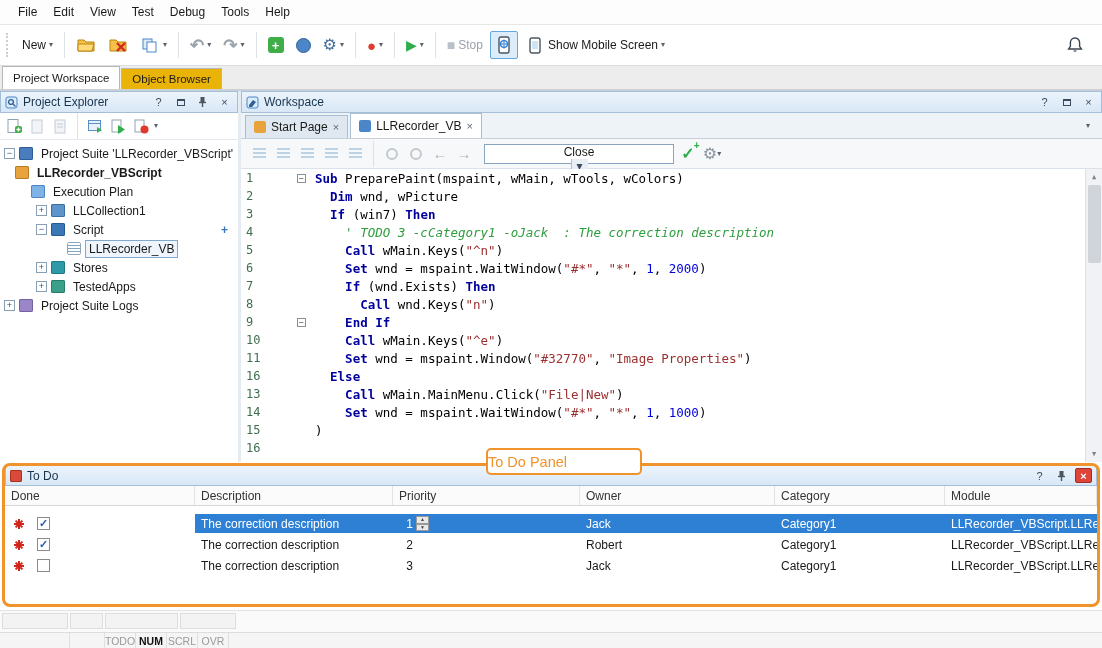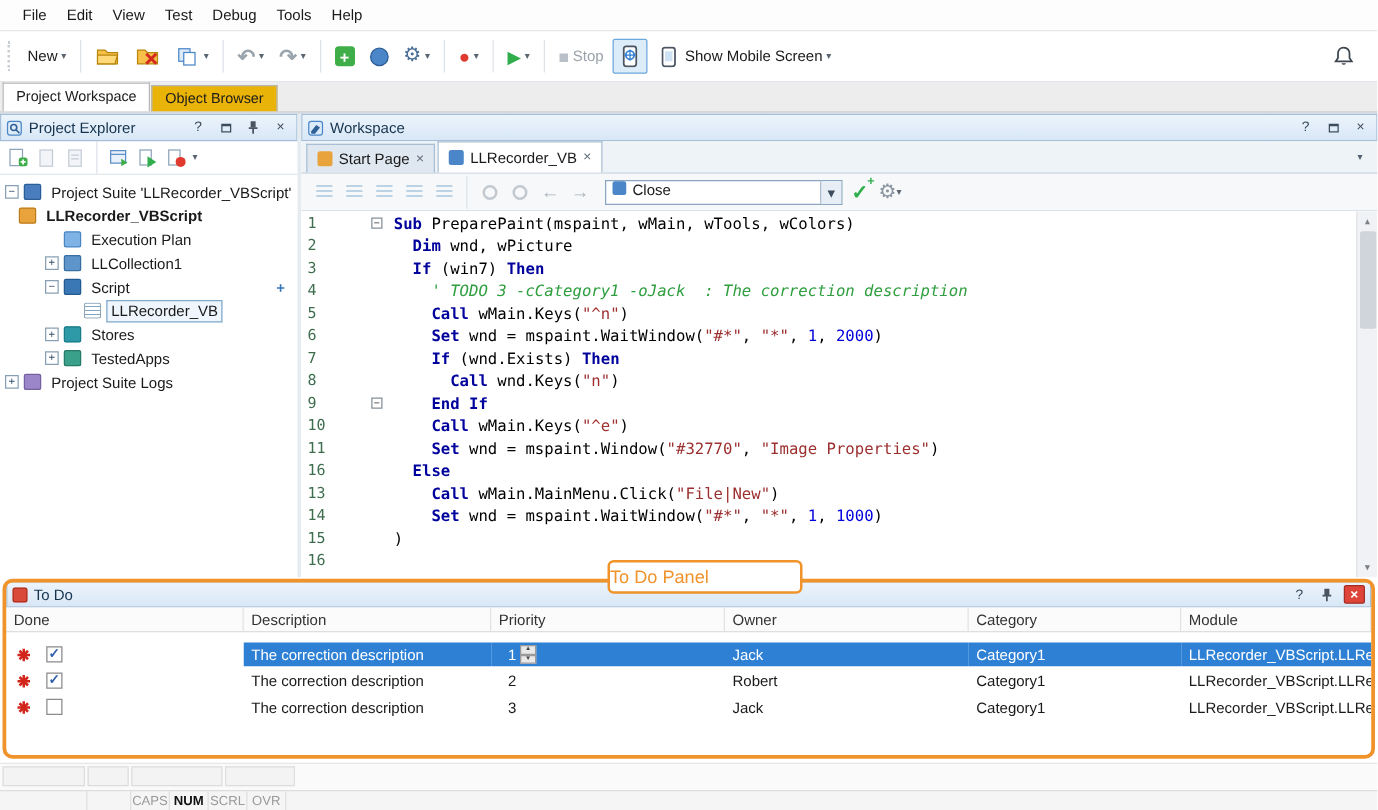--- a/index.html
+++ b/index.html
@@ -88,21 +88,21 @@
   .dt-sp { flex:1; }
   .dt-drop { width:20px; height:20px; display:flex; align-items:center; justify-content:center; margin:0 4px 2px 0; color:#51606e; }
 
   .ed-toolbar { height:30px; display:flex; align-items:center; gap:4px; padding:0 8px;
     background:#f6f8fa; border-bottom:1px solid #dbe2e9; }
   .ed-ic { width:20px; height:18px; display:flex; align-items:center; justify-content:center; }
   .bars { width:13px; height:11px; background:
     linear-gradient(#a9c6de 0 2px, transparent 2px 4px, #a9c6de 4px 6px, transparent 6px 8px, #a9c6de 8px 10px, transparent 10px); opacity:.75; }
   .ring { width:12px; height:12px; border:2px solid #c2c9cf; border-radius:50%; }
   .nav-ar { font-size:15px; font-weight:bold; color:#aab3bb; }
-  .combo { width:190px; height:20px; border:1px solid #8aa5bf; background:#fff; display:flex; margin-left:6px; }
+  .combo { width:190px; height:20px; border:1px solid #8aa5bf; background:#fff; display:flex; align-items:center; margin-left:6px;flex-direction:column; }
   .combo .cicon { width:11px; height:11px; background:#4a86c8; border-radius:2px; margin:0 5px; }
   .combo .cval { flex:1; font-size:12px; }
   .combo .cbtn { width:17px; height:18px; background:#e7eef5; border-left:1px solid #aebfd0;
     display:flex; align-items:center; justify-content:center; color:#3c4c5c; }
   .g-checkadd { color:#2fae4b; font-weight:bold; font-size:16px; position:relative; }
   .g-checkadd::after { content:"+"; position:absolute; right:-5px; top:-4px; font-size:10px; color:#2fae4b; }
 
   .editor { flex:1; position:relative; overflow:hidden; background:#fff;
     font-family:"DejaVu Sans Mono","Liberation Mono",monospace; font-size:12.5px; }
   .code-line { height:18px; display:flex; align-items:center; white-space:pre; }
@@ -350,21 +350,21 @@
         <div class="tree-row" style="padding-left: 4px;">
           <span class="expand-box">−</span>
           <span class="t-icon ic-suite"></span>
           <span class="t-label">Project Suite 'LLRecorder_VBScript'</span>
         </div>
         <div class="tree-row" style="">
           <span class="expand-spacer"></span>
           <span class="t-icon ic-project"></span>
           <span class="t-label bold">LLRecorder_VBScript</span>
         </div>
-        <div class="tree-row" style="padding-left: 36px;">
+        <div class="tree-row" style="padding-left: 16px;">
           <span class="expand-spacer"></span>
           <span class="t-icon ic-plan"></span>
           <span class="t-label">Execution Plan</span>
         </div>
         <div class="tree-row" style="padding-left: 36px;">
           <span class="expand-box">+</span>
           <span class="t-icon ic-coll"></span>
           <span class="t-label">LLCollection1</span>
         </div>
         <div class="tree-row" style="padding-left: 36px;">
@@ -605,17 +605,17 @@
 
 <div class="filler">
   <span class="fcell" style="width:66px"></span>
   <span class="fcell" style="width:33px"></span>
   <span class="fcell" style="width:73px"></span>
   <span class="fcell" style="width:56px"></span>
 </div>
 <div class="statusbar" id="statusbar">
     <span class="scell" style="width: 70px;"></span>
     <span class="scell" style="width: 35px;"></span>
-    <span class="scell" style="width: 31px;">CAPS</span>
+    <span class="scell" style="width: 31px;">TODO</span>
     <span class="scell on" style="width: 31px;">NUM</span>
     <span class="scell" style="width: 31px;">SCRL</span>
     <span class="scell" style="width: 31px;">OVR</span>
   </div>
 
 </body></html>

